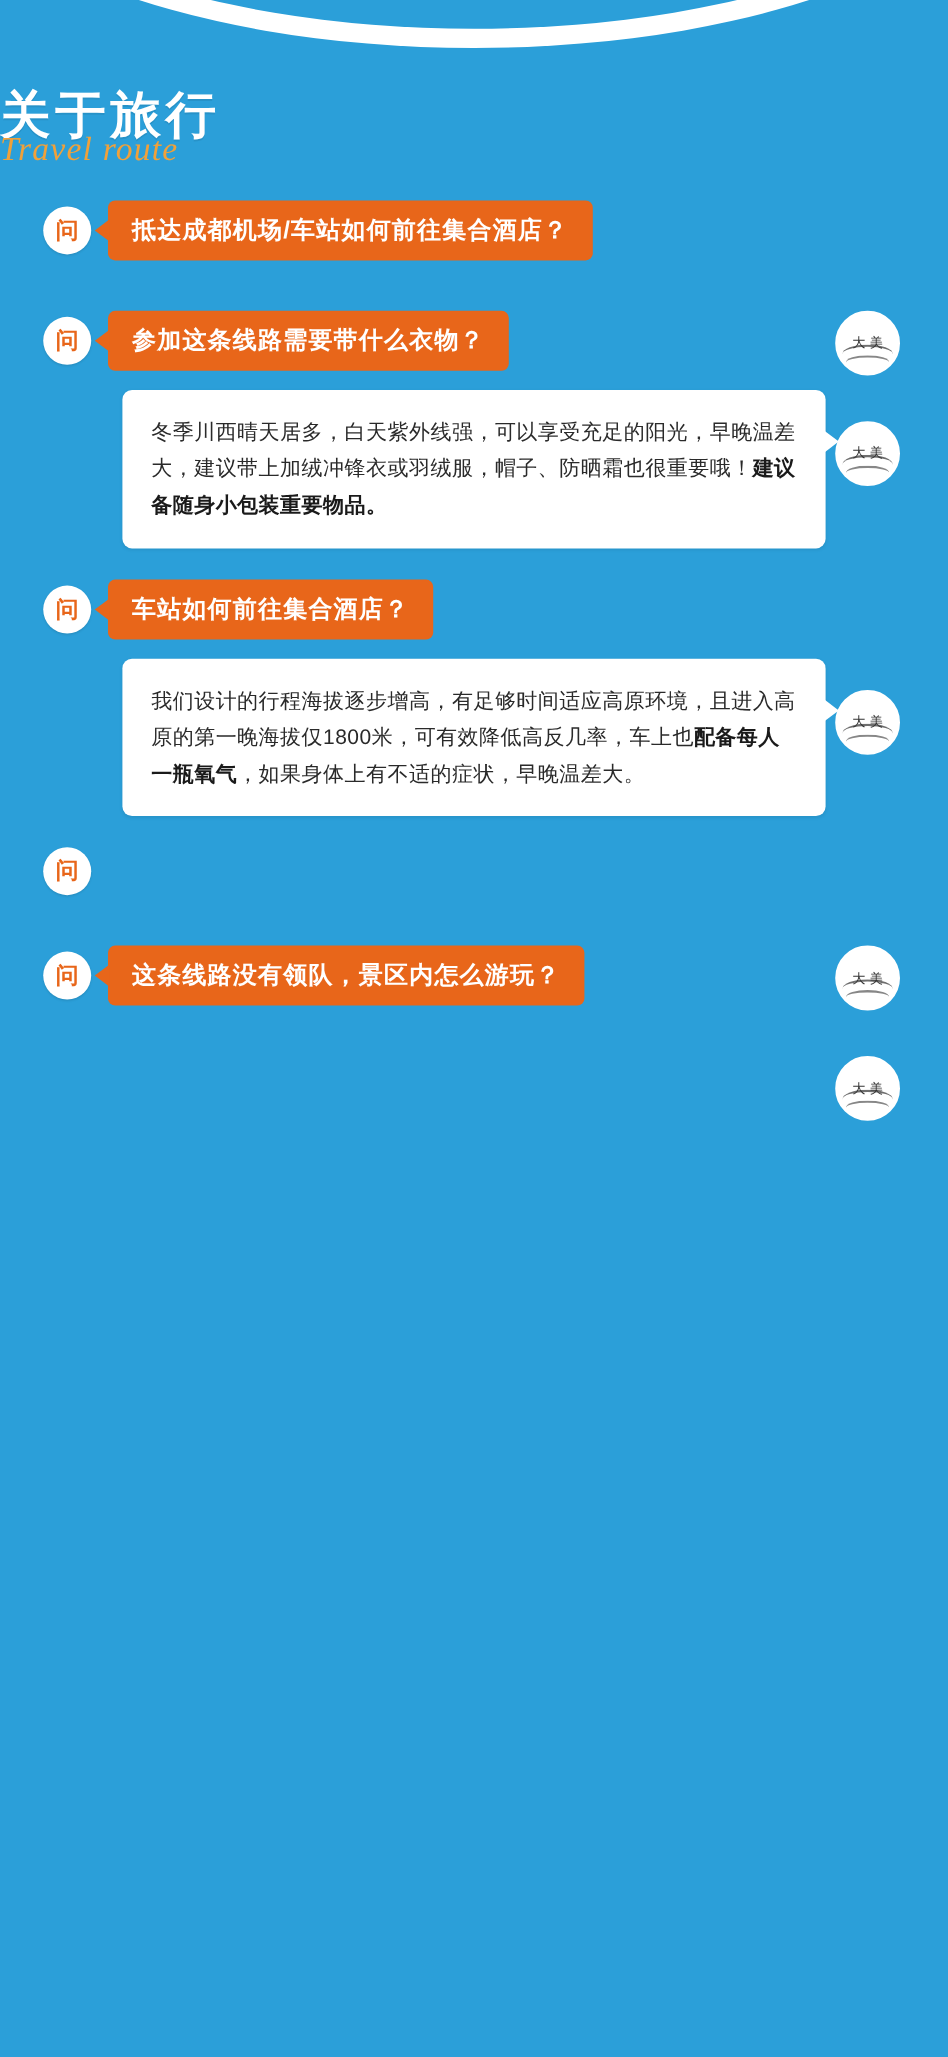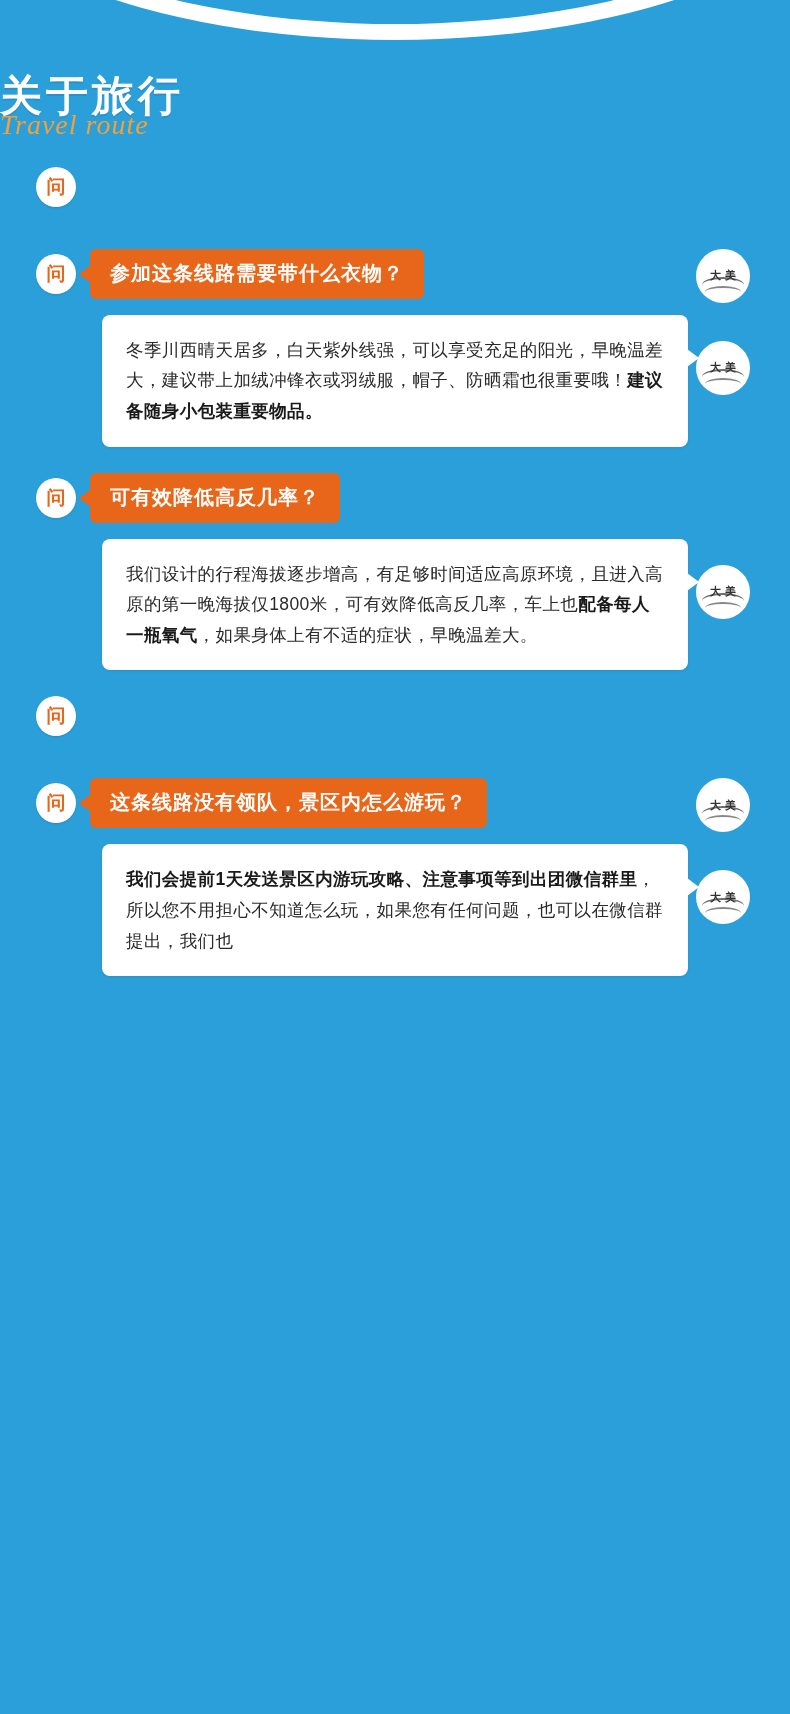--- a/index.html
+++ b/index.html
@@ -156,21 +156,21 @@
     align-items: center;
     justify-content: center;
     position: relative;
   }
   .seal .seal-text {
     font-family: "DejaVu Serif", serif;
     font-size: 11px;
     color: #333;
     line-height: 1.05;
     text-align: center;
-    font-weight: bold;
+    font-weight: normal;
     z-index: 2;
   }
   .seal .wave {
     position: absolute;
     bottom: 8px; left: 4px;
     width: 42px; height: 16px;
     border-top: 2px solid #555;
     border-radius: 50%;
     opacity: .85;
   }
@@ -194,20 +194,21 @@
     <h1>
       <span>关于旅行</span>
     </h1>
     <div class="script">Travel route</div>
   </div>
 
   <div class="faq-list" id="faq-list">
       <div class="faq-block">
         <div class="q-row">
           <div class="q-badge">问</div>
+          <div class="q-bubble">抵达成都机场/车站如何前往集合酒店？</div>
         </div>
         <div class="a-row">
           <div class="seal">
             <div class="seal-inner">
               <div class="seal-text">大 美</div>
               <div class="wave"></div>
               <div class="wave2"></div>
             </div>
           </div>
         </div>
@@ -224,21 +225,21 @@
               <div class="seal-text">大 美</div>
               <div class="wave"></div>
               <div class="wave2"></div>
             </div>
           </div>
         </div>
       </div>
       <div class="faq-block">
         <div class="q-row">
           <div class="q-badge">问</div>
-          <div class="q-bubble">可有效降低高反几率？</div>
+          <div class="q-bubble">车站如何前往集合酒店？</div>
         </div>
         <div class="a-row">
           <div class="a-bubble"><span>我们设计的行程海拔逐步增高，有足够时间适应高原环境，且进入高原的第一晚海拔仅1800米，可有效降低高反几率，车上也</span><b>配备每人一瓶氧气</b><span>，如果身体上有不适的症状，早晚温差大。</span></div>
           <div class="seal">
             <div class="seal-inner">
               <div class="seal-text">大 美</div>
               <div class="wave"></div>
               <div class="wave2"></div>
             </div>
           </div>
@@ -257,21 +258,20 @@
             </div>
           </div>
         </div>
       </div>
       <div class="faq-block">
         <div class="q-row">
           <div class="q-badge">问</div>
           <div class="q-bubble">这条线路没有领队，景区内怎么游玩？</div>
         </div>
         <div class="a-row">
-          <div class="a-bubble"><b>我们会提前1天发送景区内游玩攻略、注意事项等到出团微信群里</b><span>，所以您不用担心不知道怎么玩，如果您有任何问题，也可以在微信群提出，我们也</span></div>
           <div class="seal">
             <div class="seal-inner">
               <div class="seal-text">大 美</div>
               <div class="wave"></div>
               <div class="wave2"></div>
             </div>
           </div>
         </div>
       </div>
     </div>

